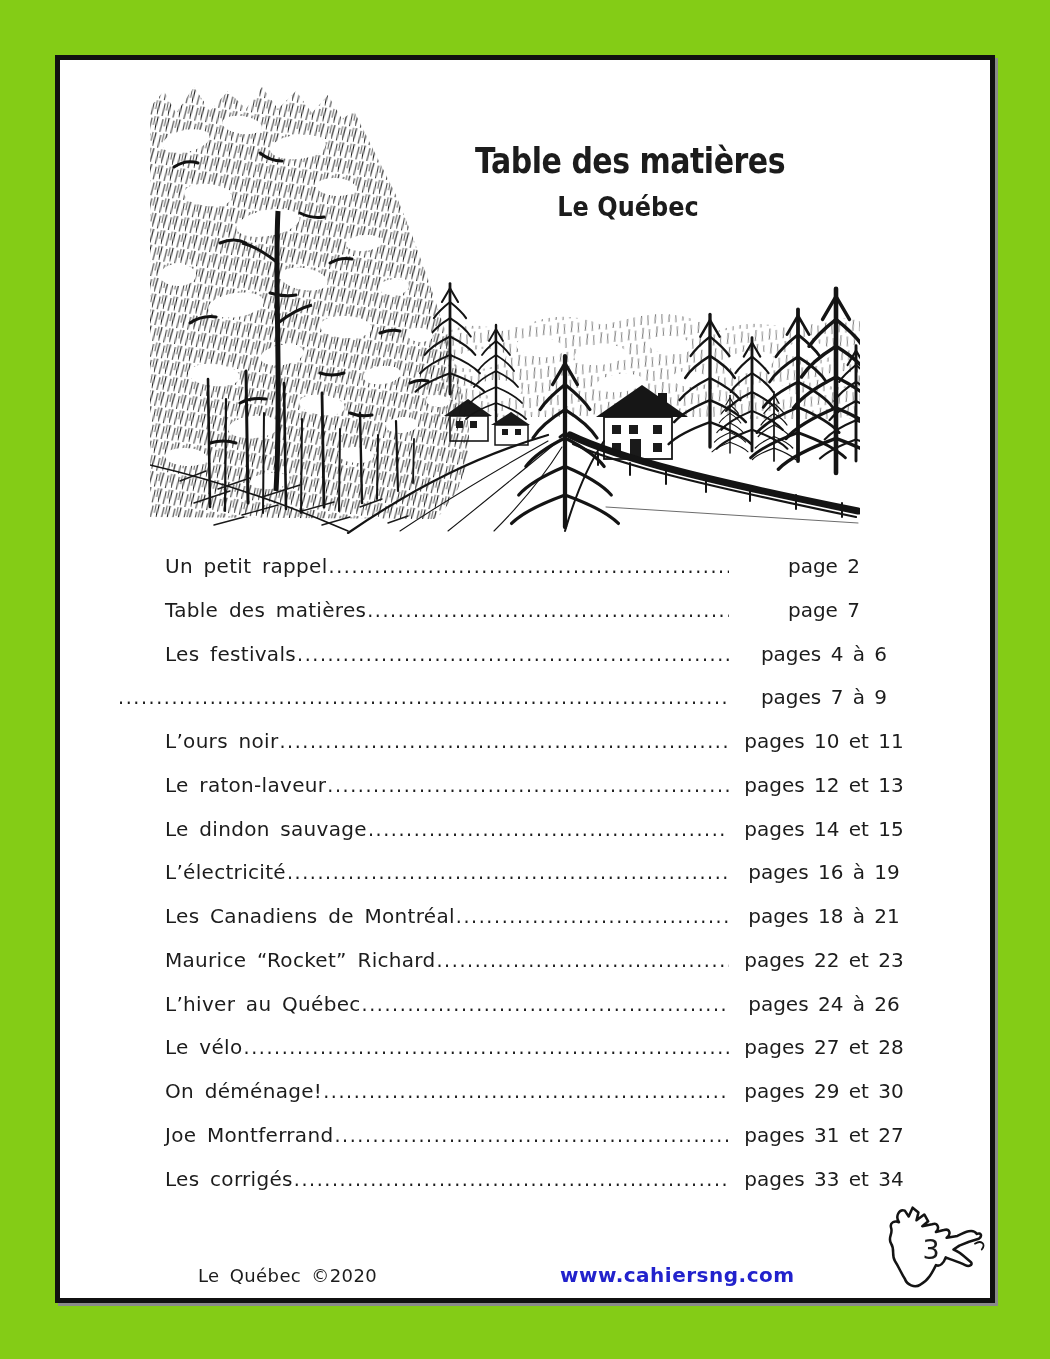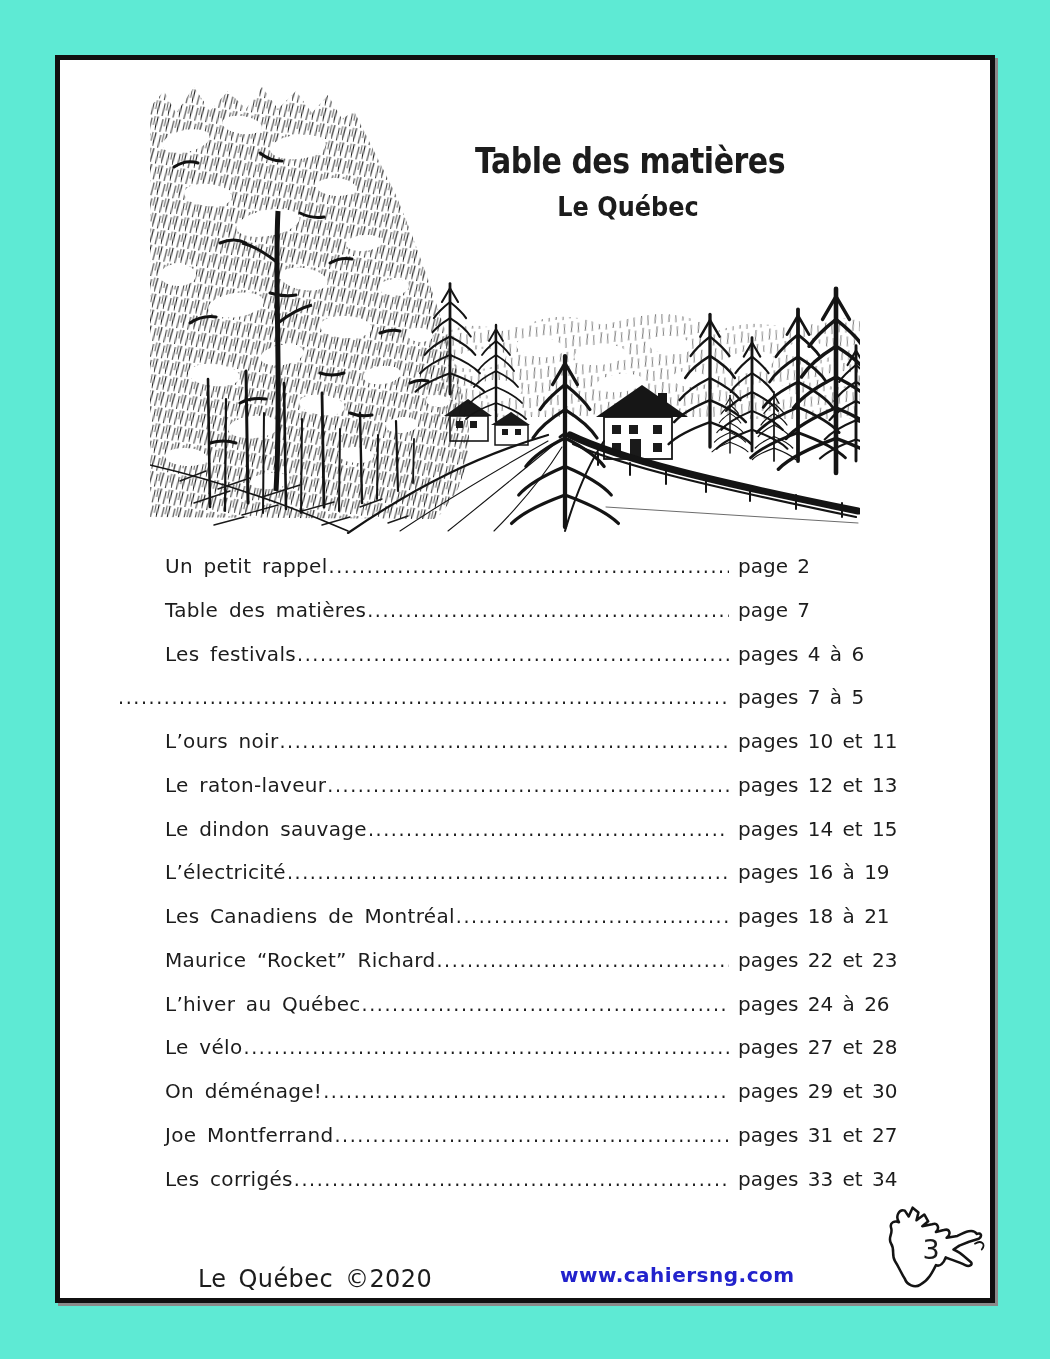--- a/index.html
+++ b/index.html
@@ -1,31 +1,31 @@
 <!DOCTYPE html>
 <html><head>
 <meta charset="utf-8">
 <style>
   html,body{margin:0;padding:0;background:#fff;}
-  .page{position:relative;width:1050px;height:1359px;background:#5eead4;overflow:hidden;
+  .page{position:relative;width:1050px;height:1359px;background:#84cc16;overflow:hidden;
         font-family:"DejaVu Sans",sans-serif;color:#1c1c1c;}
   .frame{position:absolute;left:55px;top:55px;width:940px;height:1248px;
          border:5px solid #101010;box-shadow:3px 3px 0 #8a8a8a;box-sizing:border-box;background:#fff;}
   .illus{position:absolute;left:150px;top:82px;width:710px;height:452px;}
   .title{position:absolute;left:630px;top:140px;transform:translateX(-50%) scaleY(1.18);
          transform-origin:center top;font-size:30px;font-weight:700;letter-spacing:-0.5px;white-space:nowrap;}
   .subtitle{position:absolute;left:628px;top:192px;transform:translateX(-50%) scaleY(1.1);
             transform-origin:center top;font-size:24px;font-weight:700;white-space:nowrap;}
   .toc{position:absolute;left:117px;top:545px;width:793px;}
   .toc-row{display:flex;align-items:baseline;height:43.75px;box-sizing:border-box;padding-top:9px;}
   .toc-label{flex:0 0 auto;font-size:20px;word-spacing:4px;letter-spacing:0.3px;white-space:nowrap;margin-left:48px;}
   .toc-dots{flex:1 1 auto;overflow:hidden;white-space:nowrap;font-size:19px;letter-spacing:1.6px;
             margin:0 1px;}
-  .toc-pages{flex:0 0 172px;padding-left:8px;font-size:20px;word-spacing:3px;white-space:nowrap;}
-  .footer-copy{position:absolute;left:198px;top:1265px;font-size:24px;word-spacing:4px;letter-spacing:0.4px;}
+  .toc-pages{flex:0 0 172px;padding-left:8px;font-size:20px;word-spacing:3px;white-space:nowrap;text-align:center;}
+  .footer-copy{position:absolute;left:198px;top:1265px;font-size:18px;word-spacing:4px;letter-spacing:0.4px;}
   .footer-site{position:absolute;left:560px;top:1263px;font-size:20px;font-weight:700;letter-spacing:0.5px;}
   .badge{position:absolute;left:870px;top:1195px;width:130px;height:112px;}
   .badge-num{position:absolute;left:916px;top:1234px;width:30px;text-align:center;font-size:27px;}
 </style>
 </head>
 <body>
 
 <div class="page">
   <div class="frame"></div>
 
@@ -202,21 +202,21 @@
     </div>
 
     <div class="toc-row">
       <span class="toc-label">Les festivals</span>
       <span class="toc-dots">................................................................................................................................................................................................................................................</span>
       <span class="toc-pages">pages 4 à 6</span>
     </div>
 
     <div class="toc-row">
       <span class="toc-dots">................................................................................................................................................................................................................................................</span>
-      <span class="toc-pages">pages 7 à 5</span>
+      <span class="toc-pages">pages 7 à 9</span>
     </div>
 
     <div class="toc-row">
       <span class="toc-label">L’ours noir</span>
       <span class="toc-dots">................................................................................................................................................................................................................................................</span>
       <span class="toc-pages">pages 10 et 11</span>
     </div>
 
     <div class="toc-row">
       <span class="toc-label">Le raton-laveur</span>

